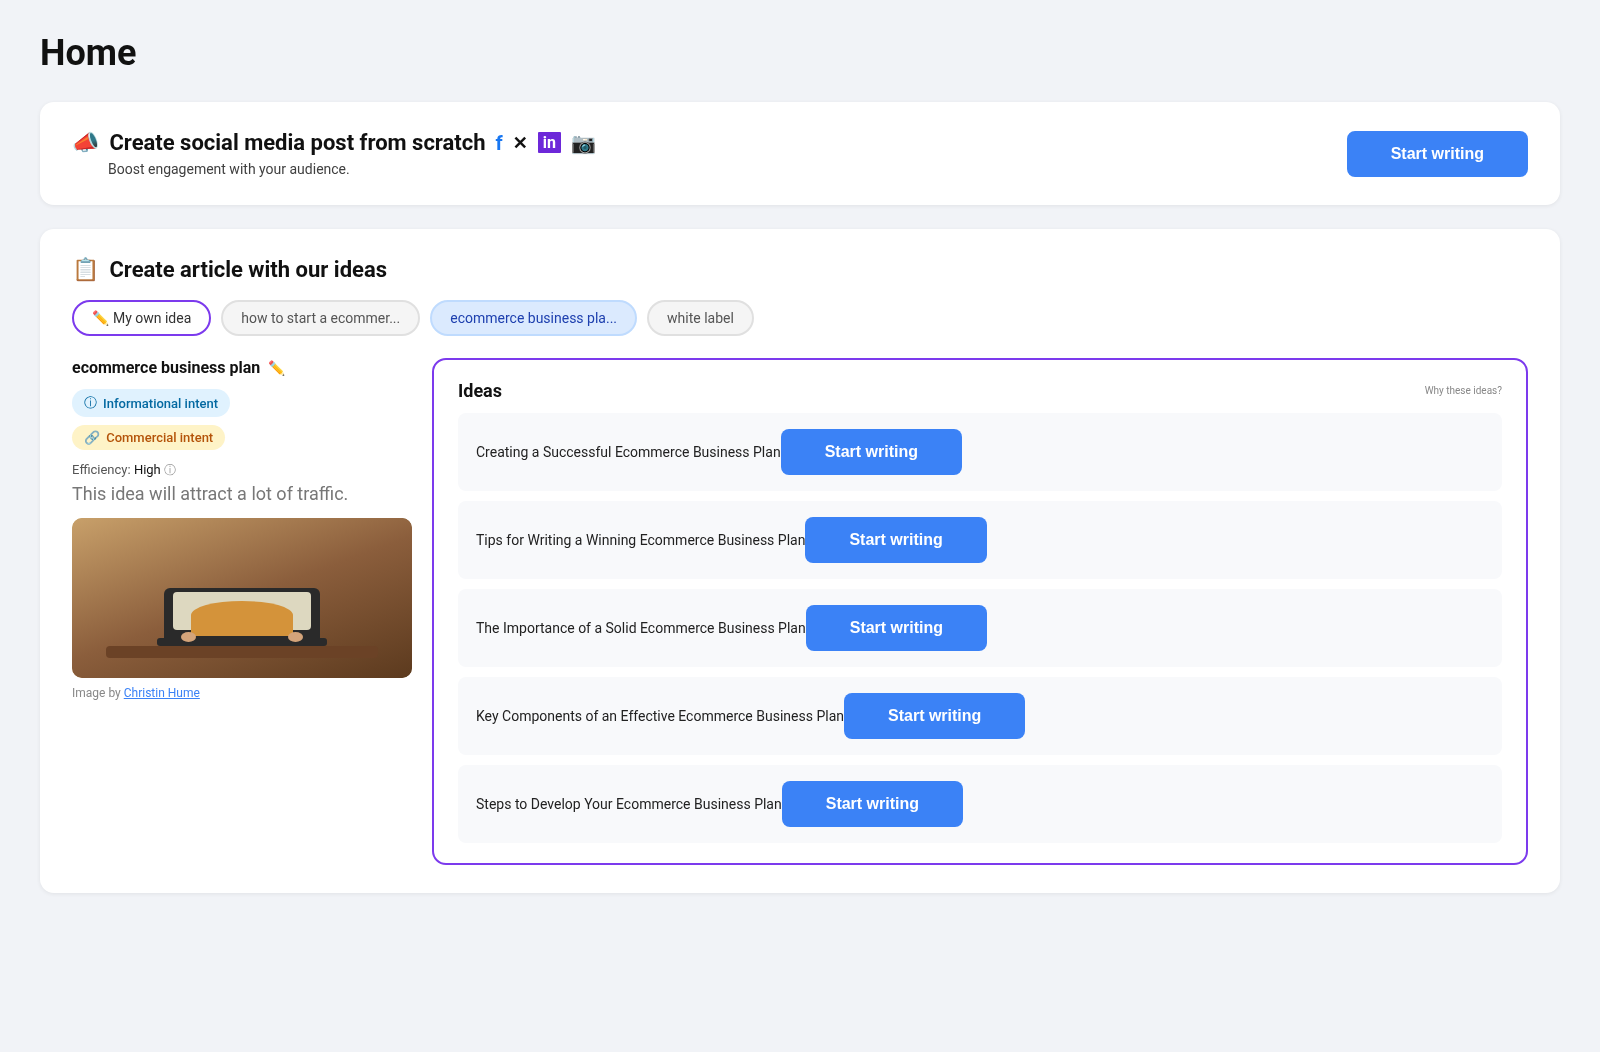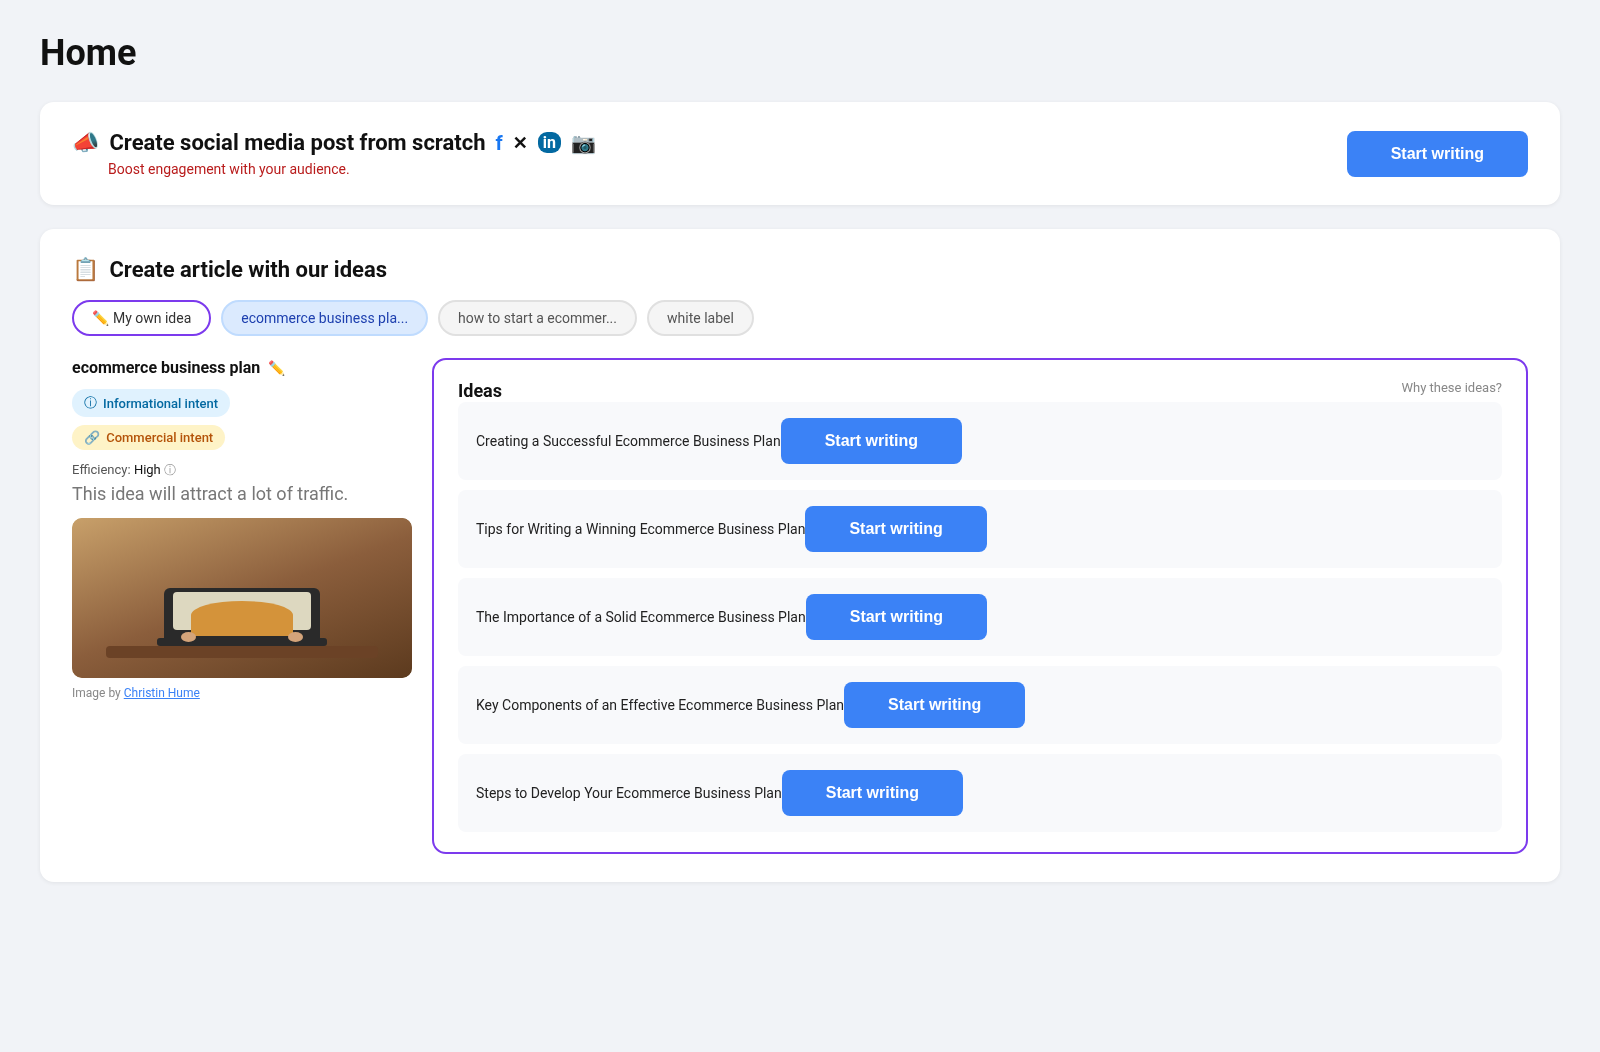--- a/index.html
+++ b/index.html
@@ -49,21 +49,21 @@
     .social-icon {
       font-size: 20px;
       cursor: pointer;
     }
     .social-icon.facebook { color: #1877f2; }
     .social-icon.twitter { color: #111; }
     .social-icon.linkedin { color: #0a66c2; }
     .social-icon.instagram { color: #e1306c; }
     .social-card-subtitle {
       font-size: 14px;
-      color: #b91c1c;
+      color: #404040;
       margin-left: 36px;
     }
     .btn-start {
       background: #3b82f6;
       color: #fff;
       border: none;
       border-radius: 8px;
       padding: 14px 44px;
       font-size: 16px;
       font-weight: 600;
@@ -200,29 +200,30 @@
     .ideas-panel {
       flex: 1;
       border: 2px solid #7c3aed;
       border-radius: 14px;
       padding: 20px 24px;
       background: #fff;
     }
     .ideas-panel-header {
       display: flex;
       justify-content: space-between;
-      margin-bottom: 1px;
+      align-items: center;
+      margin-bottom: 12px;
     }
     .ideas-panel-header-title {
       font-size: 18px;
       font-weight: 700;
       color: #111;
     }
     .why-ideas {
-      font-size: 13px;
+      font-size: 10px;
       color: #888;
       cursor: pointer;
     }
     .idea-row {
       display: flex;
       align-items: center;
       background: #f8f9fb;
       border-radius: 8px;
       padding: 16px 18px;
       margin-bottom: 10px;
@@ -239,41 +240,41 @@
 <h1 class="page-title">Home</h1>
 
 <div class="card social-card">
   <div class="social-card-left">
     <div class="social-card-title">
       <span>📣</span>
       <span>Create social media post from scratch</span>
       <div class="social-icons">
         <span class="social-icon facebook" title="Facebook">f</span>
         <span class="social-icon twitter" title="Twitter/X" style="font-weight:700; font-size:18px;">✕</span>
-        <span class="social-icon linkedin" title="LinkedIn" style="font-weight:700; font-size:16px; background:#0369a1; color:#fff; padding:1px 5px; border-radius:9px;">in</span>
+        <span class="social-icon linkedin" title="LinkedIn" style="font-weight:700; font-size:16px; background:#6d28d9; color:#fff; padding:1px 5px; border-radius:1px;">in</span>
         <span class="social-icon instagram" title="Instagram">📷</span>
       </div>
     </div>
     <div class="social-card-subtitle">Boost engagement with your audience.</div>
   </div>
   <button class="btn-start">Start writing</button>
 </div>
 
 <div class="card">
   <div class="article-card-title">
     <span>📋</span>
     <span>Create article with our ideas</span>
   </div>
 
   <div class="chips-row">
     <div class="chip active-purple">
       <span>✏️ </span><span>My own idea</span>
     </div>
+    <div class="chip plain">how to start a ecommer...</div>
     <div class="chip active-blue">ecommerce business pla...</div>
-    <div class="chip plain">how to start a ecommer...</div>
     <div class="chip plain">white label</div>
   </div>
 
   <div class="article-body">
 
     <div class="keyword-panel">
       <div class="keyword-panel-title">
         <span>ecommerce business plan</span>
         <span class="edit-icon">✏️</span>
       </div>

